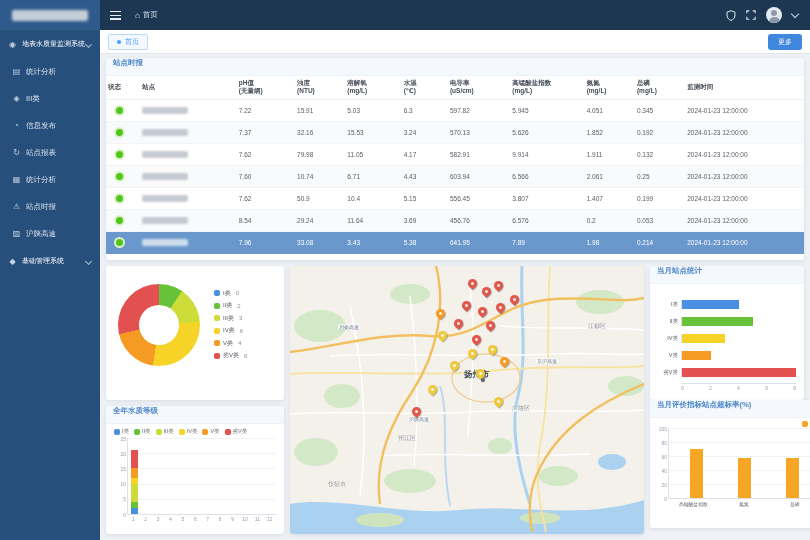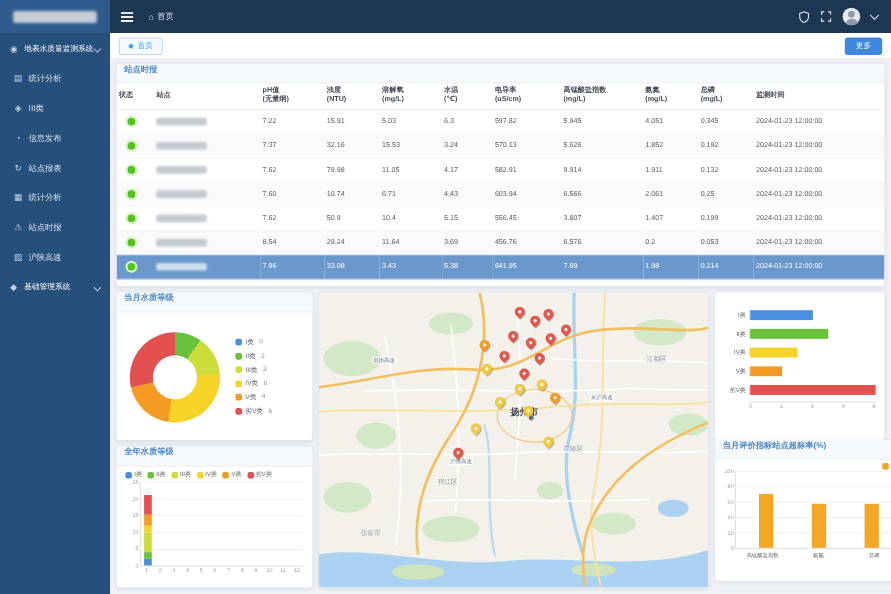--- a/index.html
+++ b/index.html
@@ -309,23 +309,20 @@
           <td>7.89</td>
           <td>1.98</td>
           <td>0.214</td>
           <td>2024-01-23 12:00:00</td>
         </tr>
       </tbody>
   </table>
 </div>
 
 <div class="panel" id="panel-donut">
-  <div class="panel-hd">
-      <span>当月水质等级</span>
-    </div>
   <div class="dbody">
     <div class="donut" id="donut" style="background: conic-gradient(rgb(103, 194, 58) 0deg, rgb(103, 194, 58) 34.2857deg, rgb(205, 220, 57) 34.2857deg, rgb(205, 220, 57) 85.7143deg, rgb(245, 211, 39) 85.7143deg, rgb(245, 211, 39) 188.571deg, rgb(245, 154, 35) 188.571deg, rgb(245, 154, 35) 257.143deg, rgb(226, 80, 80) 257.143deg, rgb(226, 80, 80) 360deg);"></div>
     <div class="dlegend" id="donut-legend">
         <div class="dleg-item">
           <span class="dleg-dot" style="background: rgb(74, 144, 226);"></span>
           <span>I类</span>
           <span class="dleg-val">0</span>
         </div>
         <div class="dleg-item">
           <span class="dleg-dot" style="background: rgb(103, 194, 58);"></span>
@@ -509,20 +506,23 @@
       <div class="pin" style="left: 160px; top: 95px; background: rgb(240, 201, 60);"></div>
       <div class="pin" style="left: 186px; top: 103px; background: rgb(240, 201, 60);"></div>
       <div class="pin" style="left: 138px; top: 119px; background: rgb(240, 201, 60);"></div>
       <div class="pin" style="left: 204px; top: 131px; background: rgb(240, 201, 60);"></div>
       <div class="pin" style="left: 146px; top: 43px; background: rgb(245, 154, 35);"></div>
       <div class="pin" style="left: 210px; top: 91px; background: rgb(245, 154, 35);"></div>
     </div>
 </div>
 
 <div class="panel" id="panel-stats">
+  <div class="panel-hd">
+      <span>当月站点统计</span>
+    </div>
   <div class="sbody" id="stats-rows">
       <div class="srow">
         <span class="slabel">I类</span>
         <div class="strack">
           <div class="sbar" style="width: 50%; background: rgb(74, 144, 226);"></div>
         </div>
       </div>
       <div class="srow">
         <span class="slabel">II类</span>
         <div class="strack">

